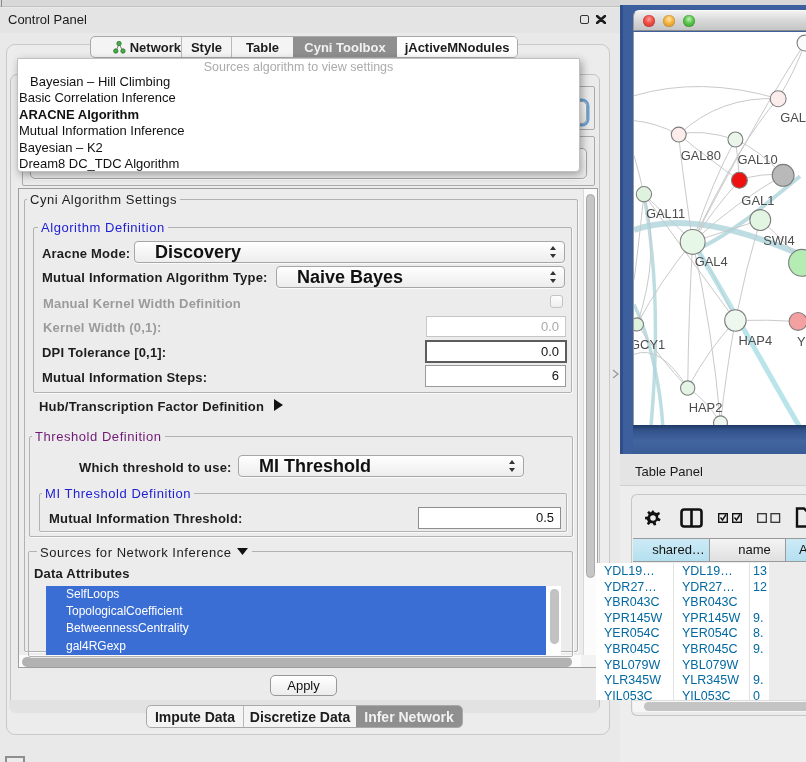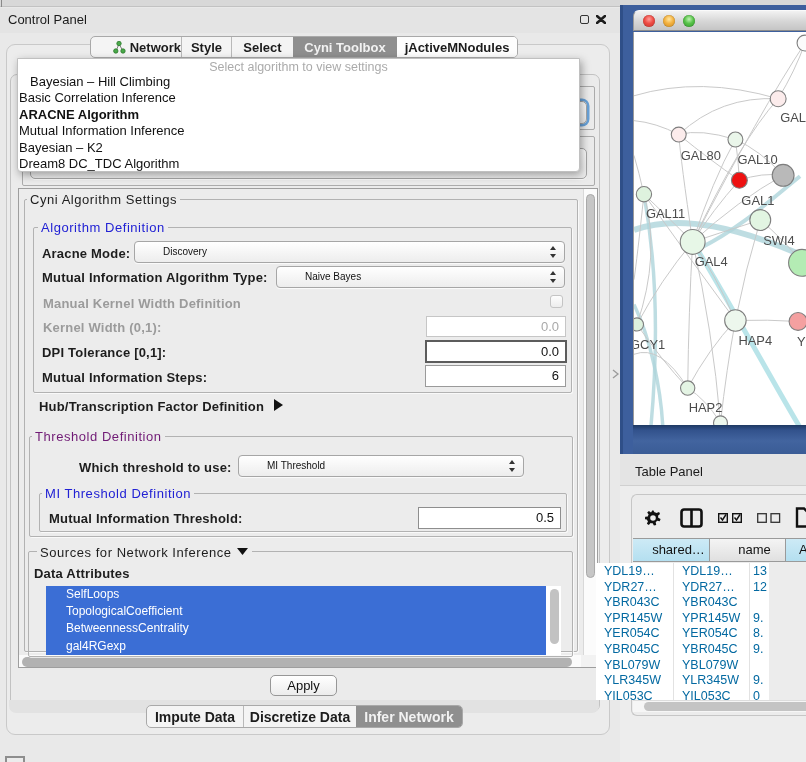--- a/index.html
+++ b/index.html
@@ -4,22 +4,23 @@
 <style>
 * { margin:0; padding:0; box-sizing:border-box; }
 html,body { width:806px; height:762px; overflow:hidden; font-family:"Liberation Sans", sans-serif; }
 body { position:relative; background:#e9e9e9; }
 .abs { position:absolute; }
 .lbl { font-weight:bold; font-size:13px; letter-spacing:0.2px; color:#1d1d1d; white-space:nowrap; }
 .glbl { font-weight:bold; font-size:13px; letter-spacing:0.2px; color:#9b9b9b; white-space:nowrap; }
 .combo {
   background:linear-gradient(#ffffff,#f4f4f4 60%,#ededed);
   border:1px solid #a6a6a6; border-radius:4px;
-  font-size:10px; color:#111; line-height:20px; padding-left:28px;
+  font-size:18px; color:#111; line-height:20px; padding-left:20px;
   box-shadow:0 1px 1px rgba(255,255,255,.8);
+  font-weight:bold;
 }
 .carrows { position:absolute; right:7px; top:50%; transform:translateY(-50%); width:8px; }
 .tf { background:#fff; font-size:13px; color:#111; text-align:right; padding-right:6px; }
 .group { border:1px solid #b2b2b2; border-radius:2px; box-shadow:inset 0 0 0 0 #fff, 1px 1px 0 rgba(255,255,255,.7); }
 .gtitle { position:absolute; top:-8px; background:#ececec; padding:0 3px; font-size:13px; letter-spacing:0.55px; white-space:nowrap; }
 </style>
 </head>
 <body>
 
 <div class="abs" style="left:0;top:0;width:620px;height:762px;background:#e9e9e9;"></div>
@@ -42,21 +43,21 @@
   <div style="flex:none;width:91px;display:flex;align-items:center;justify-content:flex-end;border-right:1px solid #b9b9b9;white-space:nowrap;">
     <svg width="13" height="13" viewBox="0 0 13 13" style="margin-right:4px;">
       <line x1="3" y1="10" x2="6" y2="3" stroke="#7a7a7a" stroke-width="1"></line>
       <line x1="6" y1="3" x2="10" y2="10" stroke="#7a7a7a" stroke-width="1"></line>
       <circle cx="6" cy="2.5" r="2.2" fill="#4aa94a" stroke="#2c7a2c" stroke-width=".8"></circle>
       <circle cx="2.8" cy="10" r="2.2" fill="#4aa94a" stroke="#2c7a2c" stroke-width=".8"></circle>
       <circle cx="10" cy="10" r="2.2" fill="#4aa94a" stroke="#2c7a2c" stroke-width=".8"></circle>
     </svg>
     Network</div>
   <div style="flex:none;width:50px;display:flex;align-items:center;justify-content:center;border-right:1px solid #b9b9b9;white-space:nowrap;">Style</div>
-  <div style="flex:none;width:61px;display:flex;align-items:center;justify-content:center;white-space:nowrap;">Select</div>
+  <div style="flex:none;width:61px;display:flex;align-items:center;justify-content:center;white-space:nowrap;">Table</div>
   <div style="flex:none;width:104px;display:flex;align-items:center;justify-content:center;background:#8f8f8f;color:#f2f2f2;white-space:nowrap;">Cyni Toolbox</div>
   <div style="flex:none;width:120px;display:flex;align-items:center;justify-content:center;background:#fdfdfd;white-space:nowrap;">jActiveMNodules</div>
 </div>
 
 <div class="abs" style="left:22px;top:86px;width:573px;height:44px;border:1px solid #ababab;border-radius:2px;"></div>
 <div class="abs combo" style="left:30px;top:101px;width:557px;height:23px;border-radius:5px;box-shadow:0 0 0 2.5px #69a2d8;"></div>
 <div class="abs" style="left:22px;top:136px;width:573px;height:50px;border:1px solid #ababab;border-radius:2px;"></div>
 <div class="abs combo" style="left:30px;top:148px;width:557px;height:31px;border-radius:5px;"></div>
 
 <div class="abs" style="left:18px;top:188px;width:580px;height:480px;background:#ececec;border:1px solid #9e9e9e;"></div>
@@ -125,21 +126,21 @@
           <path d="M1 1 L12 1 L6.5 8 Z" fill="#111"></path>
         </svg></span></div>
 </div>
 <div class="abs lbl" style="left:34px;top:566px;font-size:13px;">Data Attributes</div>
 <div class="abs" style="left:46px;top:586px;width:515px;height:69px;background:#fff;">
   <div style="position:absolute;left:0;top:0;width:500px;height:69px;background:#3b6ed5;color:#fff;font-size:12px;line-height:17.2px;padding-left:20px;">SelfLoops<br>TopologicalCoefficient<br>BetweennessCentrality<br>gal4RGexp</div>
   <div style="position:absolute;right:2px;top:3px;width:9px;height:55px;background:#c2c2c2;border-radius:5px;"></div>
 </div>
 
 <div class="abs" style="left:17px;top:58px;width:563px;height:114px;background:#fff;border:1px solid #c0c0c0;border-radius:0 0 4px 4px;box-shadow:2px 3px 9px rgba(0,0,0,0.35);font-size:13px;color:#111;">
-  <div style="text-align:center;color:#ababab;font-size:12.5px;padding-top:2px;height:15px;line-height:12px;">Select algorithm to view settings</div>
+  <div style="text-align:center;color:#ababab;font-size:12.5px;padding-top:2px;height:15px;line-height:12px;">Sources algorithm to view settings</div>
   <div style="padding-left:12px;line-height:16.4px;">Bayesian – Hill Climbing</div>
   <div style="padding-left:1px;line-height:16.4px;">Basic Correlation Inference</div>
   <div style="padding-left:1px;line-height:16.4px;font-weight:bold;">ARACNE Algorithm</div>
   <div style="padding-left:1px;line-height:16.4px;">Mutual Information Inference</div>
   <div style="padding-left:1px;line-height:16.4px;">Bayesian – K2</div>
   <div style="padding-left:1px;line-height:16.4px;">Dream8 DC_TDC Algorithm</div>
 </div>
 
 <div class="abs" style="left:9px;top:700px;width:590px;height:13px;background:#e2e2e2;border-radius:0 0 7px 7px;"></div>
 <div class="abs" style="left:270px;top:675px;width:67px;height:21px;background:linear-gradient(#ffffff,#ececec);border:1px solid #979797;border-radius:5px;text-align:center;font-size:13px;color:#111;line-height:19px;">Apply</div>

